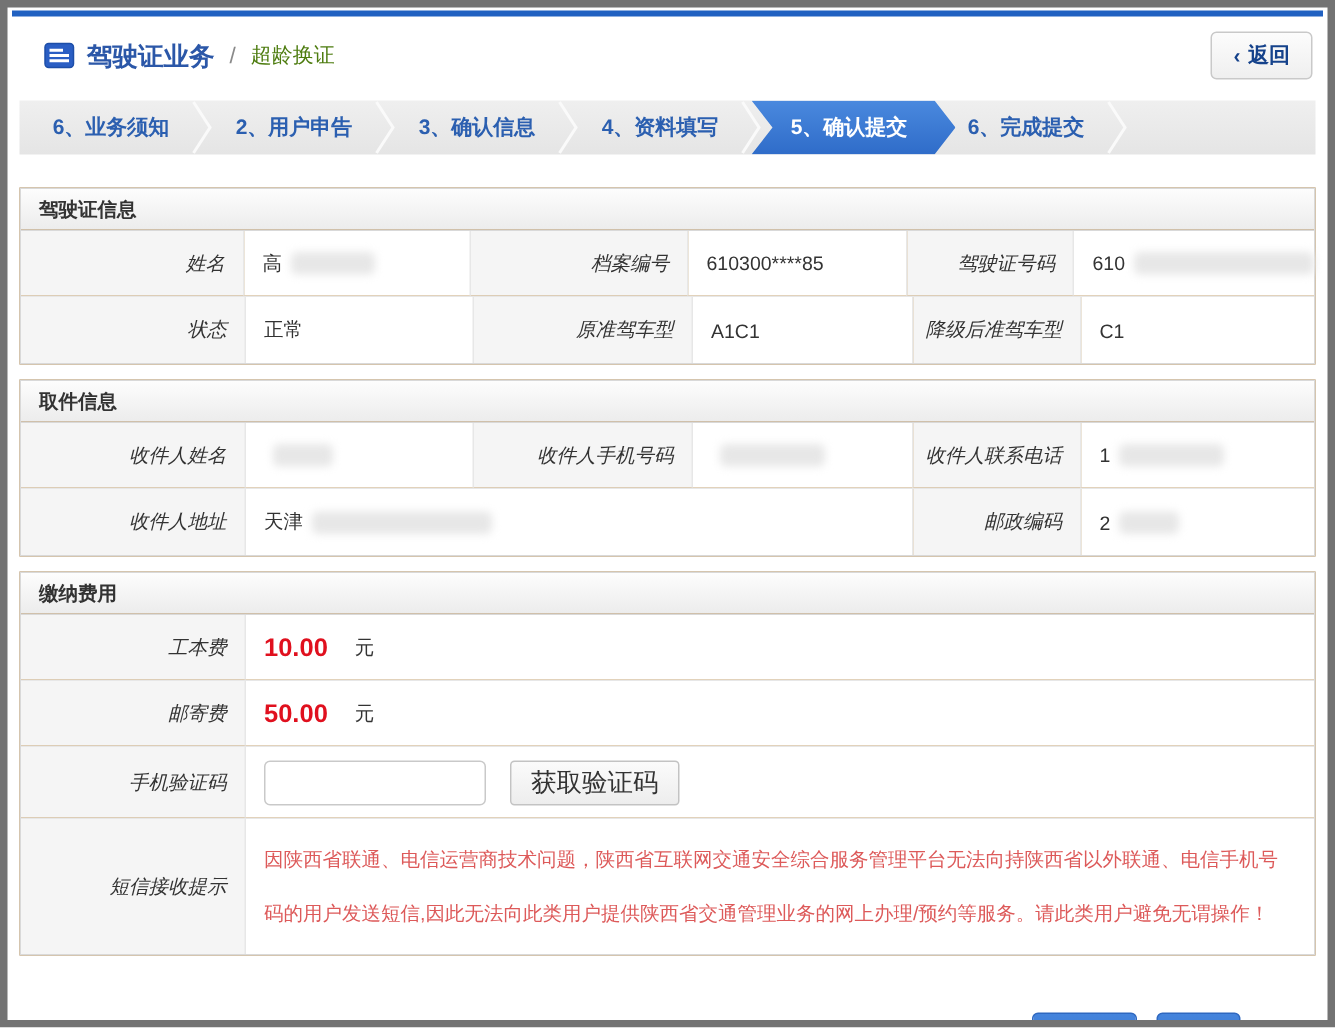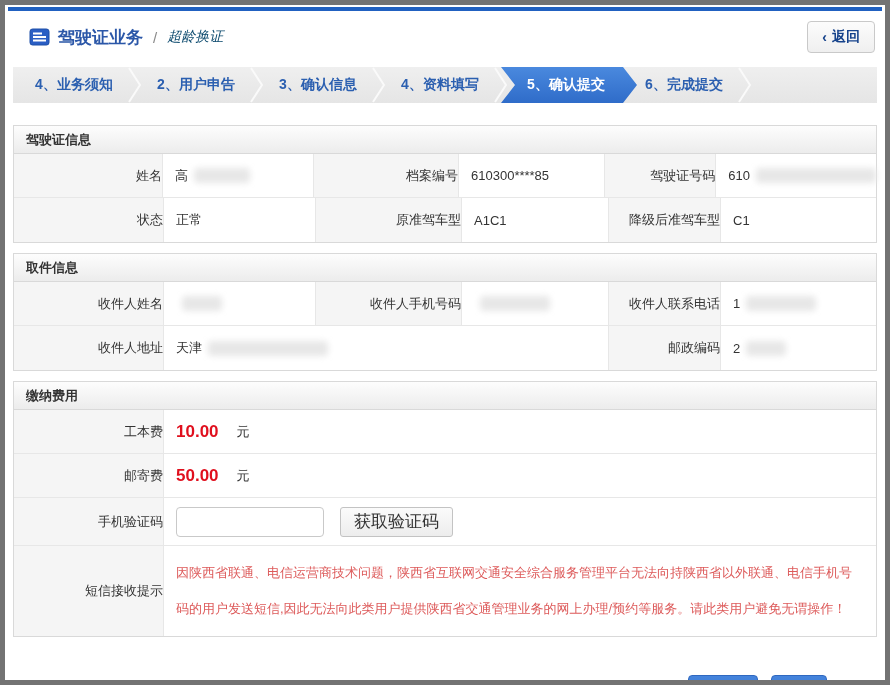--- a/index.html
+++ b/index.html
@@ -13,21 +13,21 @@
     position:relative; overflow:hidden;
   }
   .top-accent { height:4px; background:#2161c1; margin:2px 3px 0 3px; }
 
   
   .header { height:52px; display:flex; align-items:center; justify-content:space-between; padding:0 10px 0 24px; }
   .title-wrap { display:flex; align-items:center; gap:8px; }
   .doc-icon { display:inline-flex; }
   .title-primary { font-size:17px; font-weight:bold; color:#2b57a8; }
   .title-sep { font-size:15px; color:#8a8a8a; margin:0 2px; }
-  .title-secondary { font-size:14px; color:#0c4a6e;font-style:italic; }
+  .title-secondary { font-size:14px; color:#4d7c0f; }
   .back-btn {
     display:inline-flex; align-items:center; gap:5px; cursor:pointer;
     border:1px solid #c9c9c9; border-radius:4px; background:linear-gradient(#fcfcfc,#efefef);
     padding:6px 14px; font-size:14px; font-weight:bold; color:#15428b;
     font-family:inherit;
   }
   .back-chev { font-weight:bold; font-size:14px; line-height:1; }
 
   
   .steps { margin:4px 8px 0 8px; height:36px; background:linear-gradient(#efefef,#e5e5e5); display:flex; position:relative; }
@@ -47,21 +47,21 @@
   .tbl { margin:10px 8px 0 8px; border:1px solid #d9d9d9; background:#a16207; }
   .tbl.first { margin-top:22px; }
   .tbl-title {
     height:28px; line-height:27px; padding-left:12px; font-size:13px; font-weight:bold; color:#333;
     background:linear-gradient(#fdfdfd,#ececec); border-bottom:1px solid #d9d9d9;
   }
   .trow { display:flex; border-bottom:1px solid #e7e7e7; min-height:44px; align-items:stretch; }
   .trow:last-child { border-bottom:none; }
   .cell { display:flex; align-items:center; font-size:13px; border-right:1px solid #e7e7e7; }
   .cell:last-child { border-right:none; }
-  .lab { background:#f5f5f5; justify-content:flex-end; color:#333; }
+  .lab { background:#f5f5f5; justify-content:flex-end; padding-right:12px; color:#333;font-style:italic; }
   .val { background:#fff; justify-content:flex-start; padding-left:12px; color:#333; }
   .w-lab1 { width:150px; } .w-val1 { width:152px; }
   .w-lab2 { width:146px; } .w-val2 { width:147px; }
   .w-lab3 { width:112px; } .w-val3 { flex:1; }
   .w-addr { width:445px; }
   .w-wide { flex:1;gap:16px; }
 
   .smudge { display:inline-block; height:15px; background:#e7e7e7; border-radius:4px; filter:blur(3px); margin-left:6px; vertical-align:middle; }
   .sm-40{width:40px;} .sm-56{width:56px;} .sm-70{width:70px;} .sm-120{width:120px;}
 
@@ -111,21 +111,21 @@
       <span class="title-secondary">超龄换证</span>
     </div>
     <button class="back-btn">
       <span class="back-chev">‹</span>
       <span>返回</span>
     </button>
   </div>
 
   <div class="steps">
     <div class="step">
-      <span>4、业务须知</span>
+      <span>6、业务须知</span>
       <span class="sep"><svg width="14" height="36">
             <polyline points="1,1 12,18 1,35" fill="none" stroke="#fafafa" stroke-width="2"></polyline>
           </svg></span>
     </div>
     <div class="step">
       <span>2、用户申告</span>
       <span class="sep"><svg width="14" height="36">
             <polyline points="1,1 12,18 1,35" fill="none" stroke="#fafafa" stroke-width="2"></polyline>
           </svg></span>
     </div>

